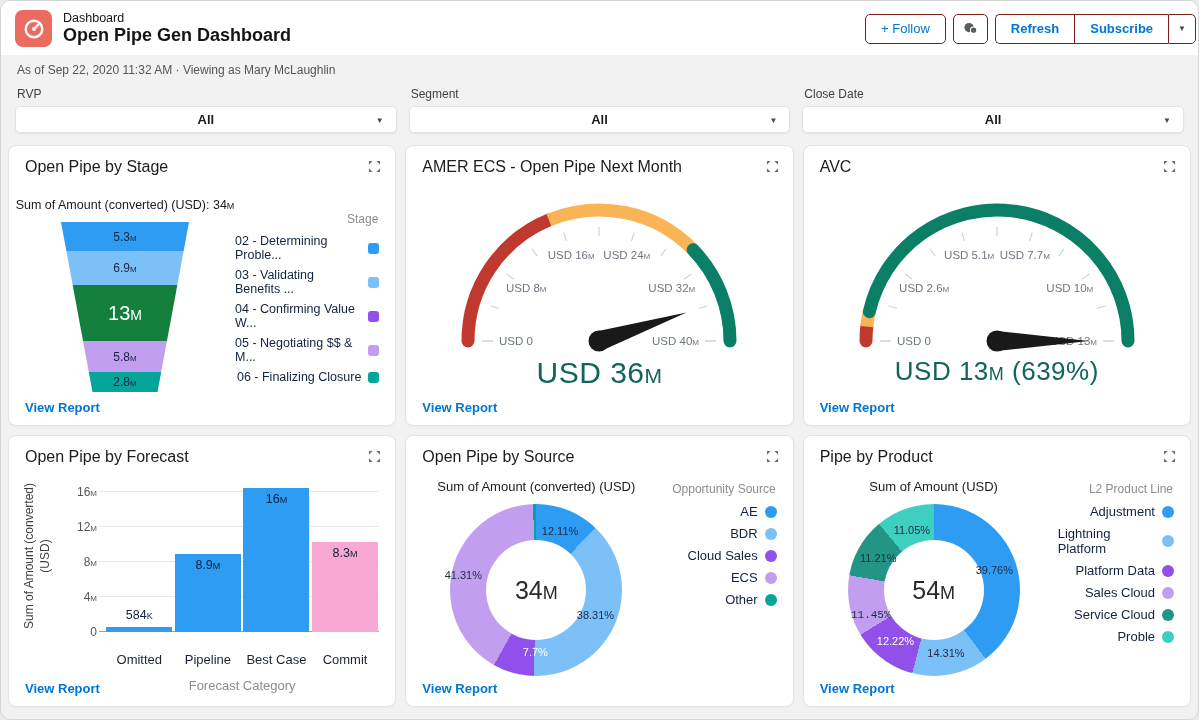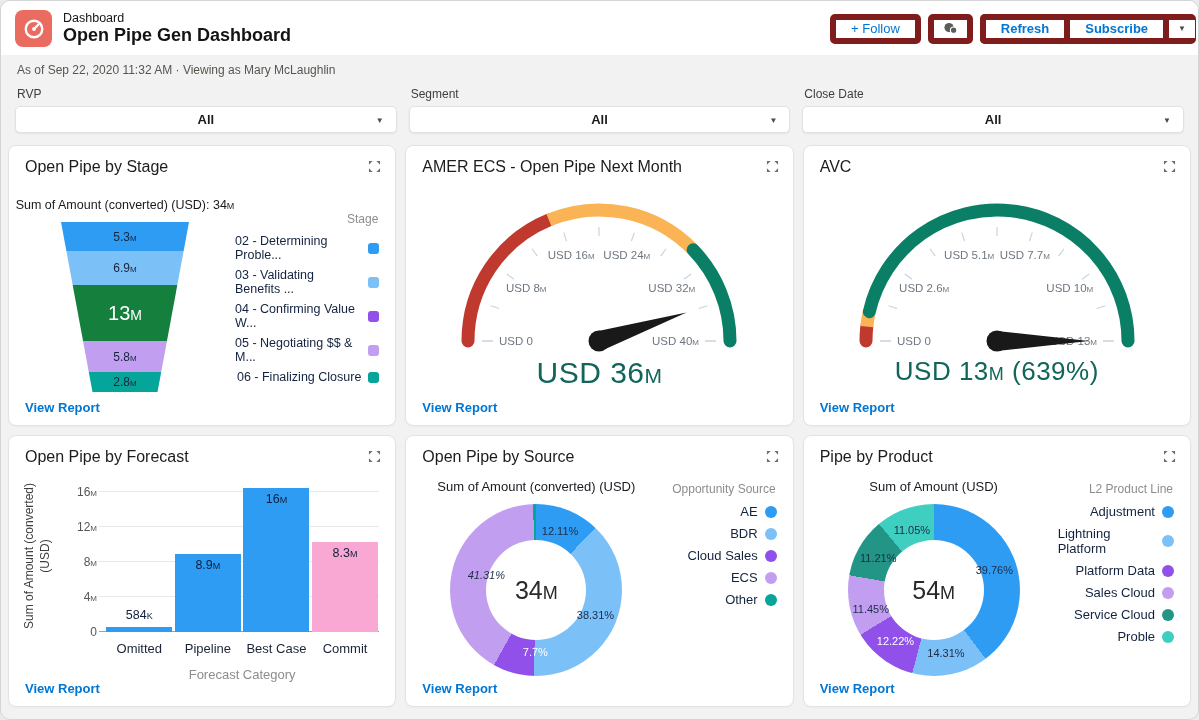--- a/index.html
+++ b/index.html
@@ -7,21 +7,21 @@
   body { font-family:"Liberation Sans", sans-serif; background:#e9ebee; }
   .frame { width:1199px; height:720px; background:#f3f2f2; border:1px solid #d4d4d4; border-radius:10px; overflow:hidden; position:relative; }
 
   
   .topbar { background:#fff; padding:9px 2px 8px 14px; display:flex; align-items:center; }
   .dash-icon { width:37px; height:37px; border-radius:8px; background:#ea6b5f; display:flex; align-items:center; justify-content:center; flex:0 0 auto; }
   .titles { margin-left:11px; flex:1; }
   .record-type { font-size:12.5px; color:#141414; line-height:1.15; }
   .page-title { font-size:18px; font-weight:700; color:#141414; line-height:1.2; }
   .actions { display:flex; align-items:center; gap:7px; }
-  .btn { background:#fff; border:6px solid #7f1d1d; border-radius:5px; height:30px; padding:0 15px; font-size:13px; color:#0176d3; font-family:inherit; cursor:pointer; display:flex; align-items:center; }
+  .btn { background:#fff; border:1px solid #7f1d1d; border-radius:5px; height:30px; padding:0 15px; font-size:13px; color:#0176d3; font-family:inherit; cursor:pointer; display:flex; align-items:center; }
   .btn-icon { padding:0 9px; }
   .btn-group { display:flex; }
   .btn-group .btn { border-radius:0; border-right-width:0;font-weight:bold; }
   .btn-group .btn:first-child { border-radius:5px 0 0 5px; }
   .btn-group .btn:last-child { border-radius:0 5px 5px 0; border-right-width:1px; }
   .caret { font-size:8px; color:#4a4a4a; }
 
   .meta-row { padding:8px 16px 2px 16px; font-size:12px; color:#57554f; }
 
   
@@ -62,21 +62,21 @@
   .bar-layout { position:relative; padding:14px 16px 0 96px; }
   .plot { position:relative; height:152px; }
   .gridline { position:absolute; left:-6px; right:0; height:1px; background:#e8e8e8; }
   .gridline.zero { background:#9aa0a6; }
   .ytick { position:absolute; left:-46px; width:38px; text-align:right; font-size:12px; color:#53565a; }
   .ylabel { position:absolute; width:210px; height:34px; text-align:center; font-size:12px; color:#3e3e3c; line-height:1.3; transform:rotate(-90deg); }
   .bars { position:absolute; inset:0; display:grid; grid-template-columns:repeat(4,1fr); }
   .bar-cell { position:relative; display:flex; justify-content:center; align-items:flex-end; }
   .bar { width:66px; position:relative; }
   .bar-label { position:absolute; left:0; right:0; text-align:center; font-size:12.5px; color:#10203a; }
-  .xcats { display:grid; grid-template-columns:repeat(4,1fr); margin-top:9px; }
+  .xcats { display:grid; grid-template-columns:repeat(4,1fr); margin-top:20px; }
   .xcat { text-align:center; font-size:13px; color:#1a2436; }
   .xlabel { text-align:center; font-size:13px; color:#8f8d8a; margin-top:11px; }
 
   
   .donut-layout { display:flex; padding:0 8px 0 6px; }
   .donut-col { width:248px; text-align:center; }
   .donut-title { font-size:13px; color:#181b20; margin:13px 0 10px 0; white-space:nowrap; }
   .donut { width:172px; height:172px; border-radius:50%; margin:2px auto 0; position:relative; }
   .donut-hole { position:absolute; left:50%; top:50%; width:100px; height:100px; margin:-50px 0 0 -50px; border-radius:50%; background:#fff; display:flex; align-items:center; justify-content:center; font-size:25px; color:#2a2a28; }
   .slice-label { position:absolute; transform:translate(-50%,-50%); font-size:11px; color:#1d2b47; white-space:nowrap; }
@@ -336,21 +336,21 @@
       <div class="donut-layout">
         <div class="donut-col">
           <div class="donut-title">Sum of Amount (converted) (USD)</div>
           <div class="donut" id="donut-4" style="background: conic-gradient(rgb(46, 156, 243) 0%, rgb(46, 156, 243) 12.11%, rgb(124, 192, 248) 12.11%, rgb(124, 192, 248) 50.42%, rgb(144, 80, 233) 50.42%, rgb(144, 80, 233) 58.12%, rgb(194, 158, 241) 58.12%, rgb(194, 158, 241) 99.43%, rgb(6, 165, 154) 99.43%, rgb(6, 165, 154) 100%);">
             <div class="donut-hole">
                 <span class="sc">34m</span>
               </div>
           <div class="slice-label" style="left: 109.765px; top: 26.5761px;">12.11%</div>
               <div class="slice-label" style="left: 145.105px; top: 110.547px;">38.31%</div>
               <div class="slice-label white" style="left: 85px; top: 147.71px;">7.7%</div>
-              <div class="slice-label" style="left: 36px; top: 70.9618px; font-style: italic;">41.31%</div>
+              <div class="slice-label" style="left: 13px; top: 70.9618px;">41.31%</div>
             </div>
         </div>
         <div class="legend donut-legend">
           <div class="legend-title">Opportunity Source</div>
           <div id="legend-4">
               <div class="legend-item">
                 <span class="lbl">AE</span>
                 <span class="swatch-ci" style="background: rgb(46, 156, 243);"></span>
               </div>
               <div class="legend-item">
@@ -385,21 +385,21 @@
       <div class="donut-layout">
         <div class="donut-col">
           <div class="donut-title">Sum of Amount (USD)</div>
           <div class="donut" id="donut-5" style="background: conic-gradient(rgb(46, 156, 243) 0%, rgb(46, 156, 243) 39.76%, rgb(124, 192, 248) 39.76%, rgb(124, 192, 248) 54.07%, rgb(144, 80, 233) 54.07%, rgb(144, 80, 233) 66.29%, rgb(194, 158, 241) 66.29%, rgb(194, 158, 241) 77.74%, rgb(34, 149, 134) 77.74%, rgb(34, 149, 134) 88.95%, rgb(63, 207, 192) 88.95%, rgb(63, 207, 192) 100%);">
             <div class="donut-hole">
                 <span class="sc">54m</span>
               </div>
           <div class="slice-label" style="left: 146.717px; top: 65.7645px;">39.76%</div>
               <div class="slice-label" style="left: 98.328px; top: 148.801px;">14.31%</div>
               <div class="slice-label white" style="left: 47.7986px; top: 137.348px;">12.22%</div>
-              <div class="slice-label" style="left: 23.1223px; top: 105px;">11.45%</div>
+              <div class="slice-label" style="left: 23.1223px; top: 111px; font-family: Liberation Mono, monospace;">11.45%</div>
               <div class="slice-label" style="left: 30.5978px; top: 53.9594px;">11.21%</div>
               <div class="slice-label" style="left: 64.2262px; top: 25.8178px;">11.05%</div>
             </div>
         </div>
         <div class="legend donut-legend">
           <div class="legend-title">L2 Product Line</div>
           <div id="legend-5">
               <div class="legend-item">
                 <span class="lbl">Adjustment</span>
                 <span class="swatch-ci" style="background: rgb(46, 156, 243);"></span>

